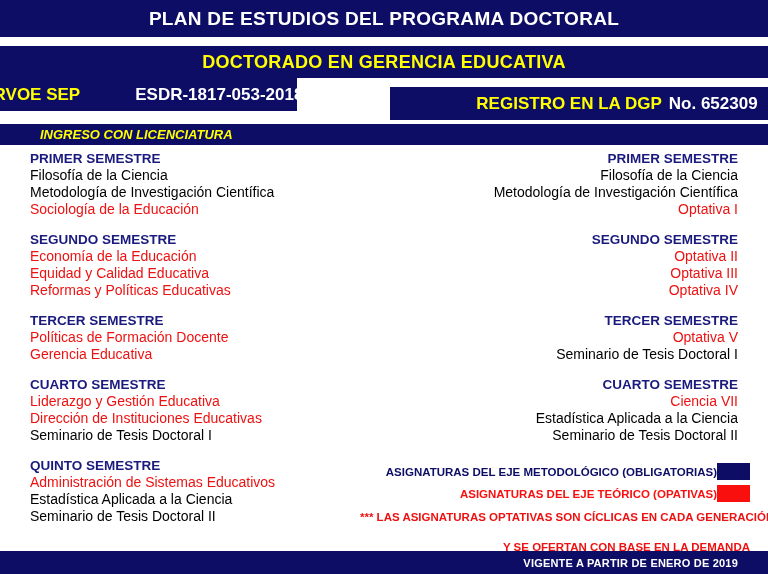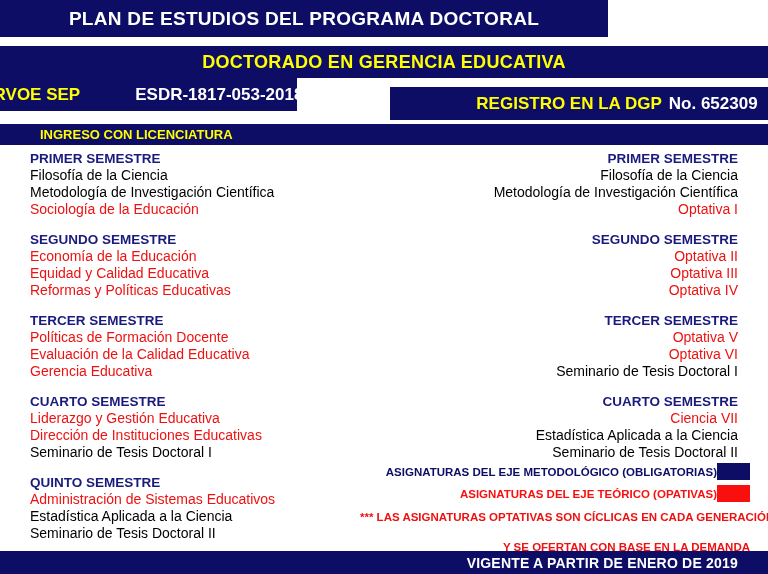--- a/index.html
+++ b/index.html
@@ -21,21 +21,21 @@
     position: absolute;
     background: #0d0d66;
     display: flex;
     align-items: center;
     justify-content: center;
     box-sizing: border-box;
   }
 
   
   #bar-title {
-    left: 0; top: 0; width: 608px; height: 37px;
+    left: 0; top: 0; width: 768px; height: 37px;
   }
   #bar-title .txt {
     color: #ffffff;
     font-size: 19px;
     font-weight: bold;
     letter-spacing: 0.3px;
     white-space: nowrap;
   }
 
   
@@ -75,20 +75,21 @@
   #bar-ingreso {
     left: 0; top: 124px; width: 768px; height: 21px;
     justify-content: space-between;
     padding: 0 40px;
   }
   #bar-ingreso .txt {
     color: #ffff00;
     font-size: 13px;
     font-weight: bold;
     white-space: nowrap;
+    font-style: italic;
   }
 
   
   #content {
     position: absolute;
     left: 0; top: 150px;
     width: 768px; height: 394px;
   }
 
   .col {
@@ -151,21 +152,21 @@
   }
 
   
   #bar-footer {
     left: 0; top: 551px; width: 768px; height: 23px;
     justify-content: flex-end;
     padding-right: 30px;
   }
   #bar-footer .txt {
     color: #ffffff;
-    font-size: 14px;
+    font-size: 11px;
     font-weight: bold;
     letter-spacing: 0.2px;
     white-space: nowrap;
     text-align: center;
   }
 </style>
 </head>
 <body>
 
 <div class="bar" id="bar-title">
@@ -200,21 +201,20 @@
       </div>
       <div class="sem-block">
         <div class="sem-title">SEGUNDO SEMESTRE</div>
         <div class="course c-red">Economía de la Educación</div>
         <div class="course c-red">Equidad y Calidad Educativa</div>
         <div class="course c-red">Reformas y Políticas Educativas</div>
       </div>
       <div class="sem-block">
         <div class="sem-title">TERCER SEMESTRE</div>
         <div class="course c-red">Políticas de Formación Docente</div>
-        <div class="course c-red">Evaluación de la Calidad Educativa</div>
         <div class="course c-red">Gerencia Educativa</div>
       </div>
       <div class="sem-block">
         <div class="sem-title">CUARTO SEMESTRE</div>
         <div class="course c-red">Liderazgo y Gestión Educativa</div>
         <div class="course c-red">Dirección de Instituciones Educativas</div>
         <div class="course c-blue">Seminario de Tesis Doctoral I</div>
       </div>
       <div class="sem-block">
         <div class="sem-title">QUINTO SEMESTRE</div>
@@ -232,21 +232,20 @@
       </div>
       <div class="sem-block">
         <div class="sem-title">SEGUNDO SEMESTRE</div>
         <div class="course c-red">Optativa II</div>
         <div class="course c-red">Optativa III</div>
         <div class="course c-red">Optativa IV</div>
       </div>
       <div class="sem-block">
         <div class="sem-title">TERCER SEMESTRE</div>
         <div class="course c-red">Optativa V</div>
-        <div class="course c-red">Optativa VI</div>
         <div class="course c-blue">Seminario de Tesis Doctoral I</div>
       </div>
       <div class="sem-block">
         <div class="sem-title">CUARTO SEMESTRE</div>
         <div class="course c-red">Ciencia VII</div>
         <div class="course c-blue">Estadística Aplicada a la Ciencia</div>
         <div class="course c-blue">Seminario de Tesis Doctoral II</div>
       </div>
     </div>
 

